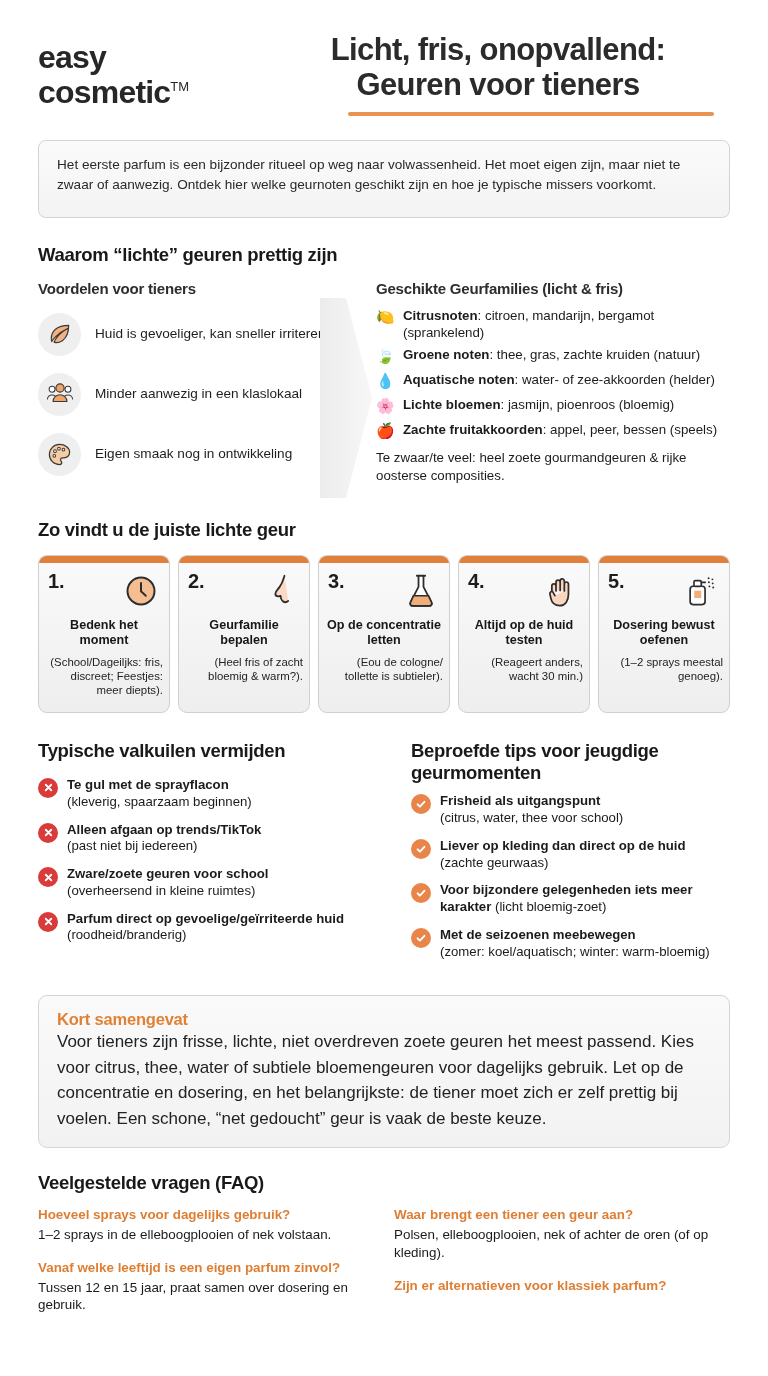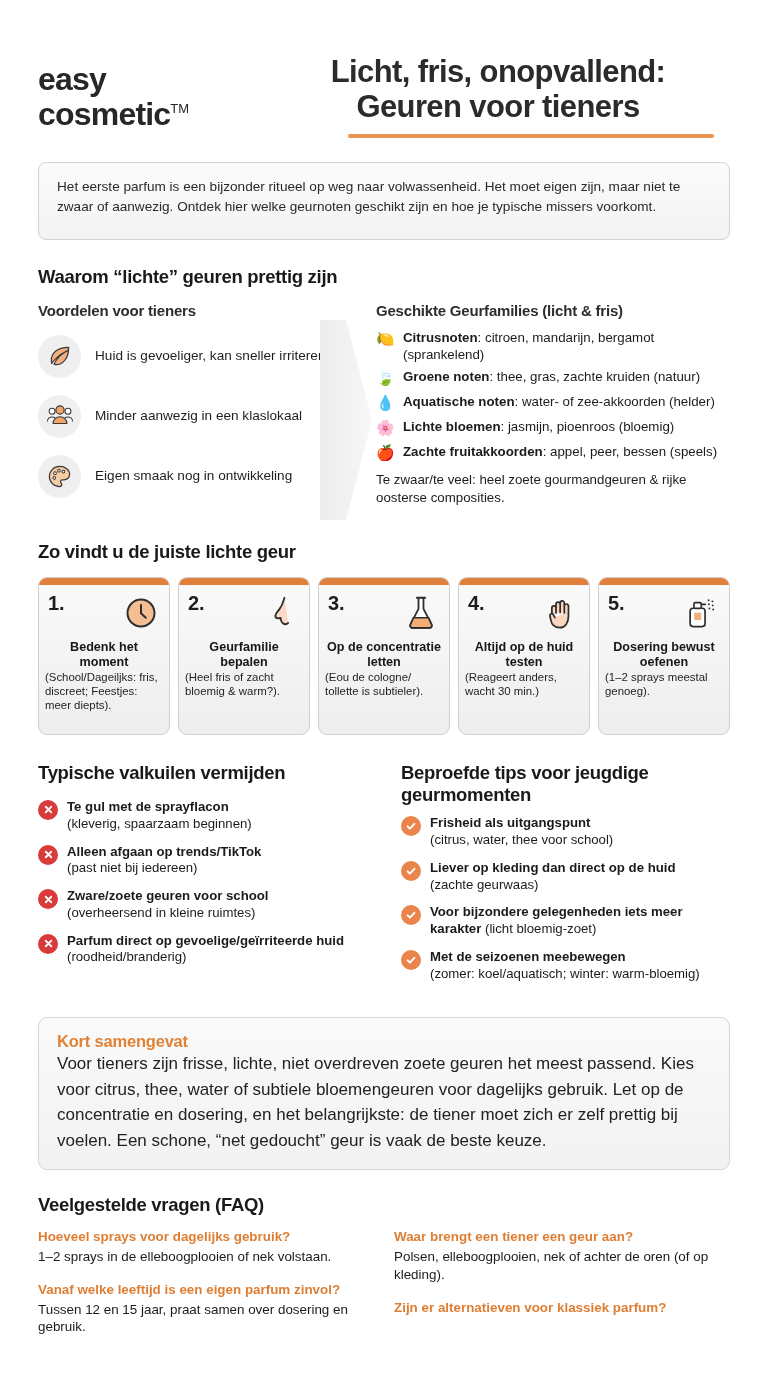--- a/index.html
+++ b/index.html
@@ -6,21 +6,21 @@
   html, body {
     width: 768px; height: 1376px;
     background: #ffffff;
     font-family: "Liberation Sans", sans-serif;
     color: #1d1d1d;
     overflow: hidden;
   }
   .page { position: relative; width: 768px; height: 1376px; padding: 0 38px; }
 
   
-  .header { display: flex; align-items: flex-start; padding-top: 54px; gap: 18px; }
+  .header { display: flex; align-items: flex-start; padding-top: 32px; gap: 18px; }
   .logo { width: 218px; flex: 0 0 218px; padding-top: 8px; }
   .logo-l1, .logo-l2 { font-size: 32px; font-weight: 800; letter-spacing: -0.8px; color: #272727; line-height: 1.08; }
   .logo-l2 { position: relative; display: inline-block; }
   .logo-tm { font-size: 13px; font-weight: 400; vertical-align: super; letter-spacing: 0; }
   .title-wrap { flex: 1; text-align: center; padding-right: 8px; }
   .title { font-size: 31px; font-weight: 800; line-height: 1.14; letter-spacing: -0.6px; color: #2b2b2b; }
   .title-underline { width: 366px; height: 4px; margin: 9px auto 0; border-radius: 3px;
     background: #E89350; margin-left: auto; margin-right: 8px; }
 
   
@@ -69,24 +69,24 @@
     background: linear-gradient(180deg,#fafafa,#eeeeee);
     display: flex; flex-direction: column;
     min-height: 158px;
   }
   .step-top { height: 7px; background: #E0803C; }
   .step-body { padding: 7px 6px 9px; display:flex; flex-direction:column; flex:1; }
   .step-head { display: flex; align-items: flex-start; justify-content: space-between; height: 44px; }
   .step-num { font-size: 20px; font-weight: 800; color: #1d1d1d; padding-left: 3px; }
   .step-ico { width: 44px; height: 42px; display:flex; align-items:center; justify-content:center; }
   .step-title { text-align: center; font-size: 12.6px; font-weight: 800; line-height: 1.2; margin-top: 4px; color:#171717; }
-  .step-sub { text-align: left; font-size: 11.4px; line-height: 1.21; margin-top: 1px; color: #232323; }
-
-  
-  .two-cols { display: flex; margin-top: 27px; gap: 18px; }
+  .step-sub { text-align: right; font-size: 11.4px; line-height: 1.21; margin-top: 8px; color: #232323; }
+
+  
+  .two-cols { display: flex; margin-top: 27px; gap: 28px; }
   .tc-left { width: 345px; flex: 0 0 345px; }
   .tc-right { flex: 1; }
   .list { margin-top: 15px; }
   .li { display: flex; gap: 9px; margin-bottom: 11px; align-items: flex-start; }
   .badge { width: 20px; height: 20px; flex: 0 0 20px; border-radius: 50%; margin-top: 1px;
            display:flex; align-items:center; justify-content:center; }
   .badge.x { background: #D93A3A; }
   .badge.c { background: #E9854A; }
   .li-txt { font-size: 13.2px; line-height: 1.27; color: #1b1b1b; }
   .li-txt b { font-weight: 800; }

